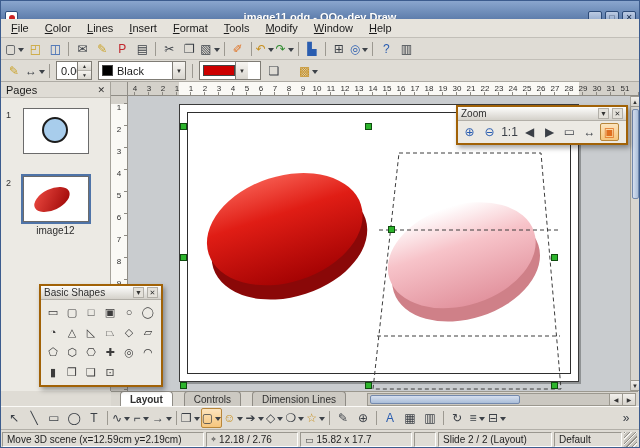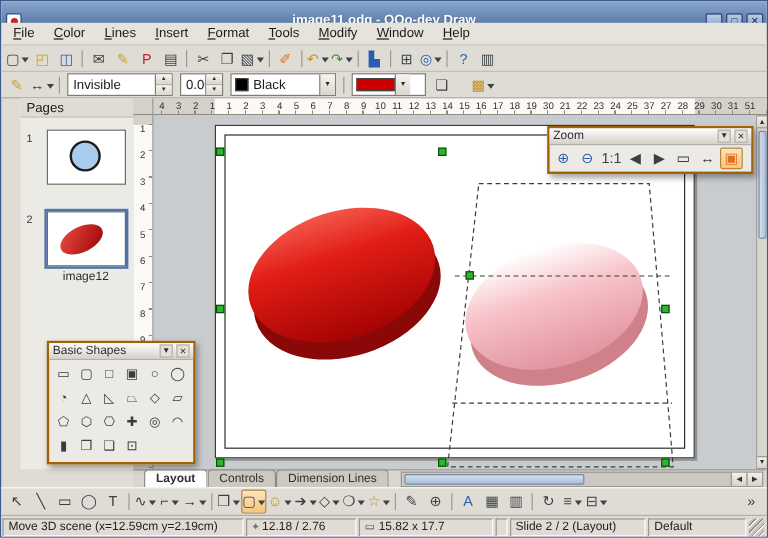--- a/index.html
+++ b/index.html
@@ -34,21 +34,21 @@
   .tbtn[data-cls="orange"] .g{color:#e07020}
   .tbtn[data-cls="yellow"] .g{color:#caa227}
   .combo{display:flex;align-items:center;height:19px;background:#fff;border:1px solid #7f7c75;margin:0 3px;font-size:11px}
   .combo-text{flex:1;padding:0 4px;white-space:nowrap;overflow:hidden}
   .combo-arrow{width:13px;align-self:stretch;display:flex;align-items:center;justify-content:center;font-size:6px;color:#2f2f2f;background:linear-gradient(#f7f5f1,#d9d6cf);border-left:1px solid #7f7c75}
   .spin{display:flex;flex-direction:column;align-self:stretch;border-left:1px solid #7f7c75}
   .spin span{flex:1;width:13px;display:flex;align-items:center;justify-content:center;font-size:5px;color:#2f2f2f;background:linear-gradient(#f7f5f1,#d9d6cf)}
   .spin span + span{border-top:1px solid #b5b2ab}
   .swatch{width:11px;height:11px;border:1px solid #444;margin-left:3px;flex:0 0 auto}
   
-  .pages{position:absolute;left:16px;top:81px;width:110px;height:309px;background:#eceae4;border-right:1px solid #a5a29a;overflow:hidden}
+  .pages{position:absolute;left:0;top:81px;width:110px;height:309px;background:#eceae4;border-right:1px solid #a5a29a;overflow:hidden}
   .pages-header{height:16px;display:flex;align-items:center;padding:0 5px;background:#dfdcd5;border-bottom:1px solid #c5c2bb}
   .pages-title{flex:1}
   .pages-close{font-size:9px;color:#333}
   .page-entry{position:relative;margin-top:10px}
   .page-entry + .page-entry{margin-top:22px}
   .page-num{position:absolute;left:5px;top:2px;font-size:9px;color:#333}
   .thumb{width:66px;height:46px;background:#fff;border:1px solid #6b6b6b;margin:0 auto;position:relative}
   .page-entry.selected .thumb{outline:2px solid #4f74a8}
   .thumb-circle{position:absolute;left:50%;top:50%;width:26px;height:26px;margin:-14px 0 0 -14px;border-radius:50%;background:#a8cdec;border:2px solid #1c1c1c}
   .thumb-ellipse{position:absolute;left:9px;top:12px;width:38px;height:21px;border-radius:50%;background:linear-gradient(140deg,#ee4b42,#9a0404);transform:rotate(-26deg)}
@@ -73,33 +73,33 @@
   .handle{position:absolute;width:7px;height:7px;background:#2db52d;border:1px solid #0f4d0f;z-index:10}
   
   .vscroll{position:absolute;left:629px;top:95px;width:10px;height:295px;background:#d9d6cf;border-left:1px solid #a5a29a;display:flex;flex-direction:column}
   .vscroll .sarrow{width:100%;height:11px;border:1px solid #9b988f;border-left:none;flex:0 0 auto}
   .vtrack{flex:1;position:relative}
   .vthumb{position:absolute;left:1px;right:1px;top:2px;height:90px;background:linear-gradient(90deg,#d6dfef,#aabed9);border:1px solid #7389ad;border-radius:2px}
   .sarrow{display:flex;align-items:center;justify-content:center;font-size:6px;color:#333;background:linear-gradient(#f2f0ec,#d6d3cc)}
   
   .tabsbar{position:absolute;left:110px;right:1px;top:390px;height:15px;display:flex;align-items:flex-end;background:#d9d6cf;border-top:1px solid #9b988f}
   .tabs-wrap{display:flex;margin-left:9px}
-  .tab{height:15px;display:flex;align-items:center;padding:0 9px;font-size:10px;color:#2f2f2f;background:#ccc9c2;border:1px solid #8f8c85;border-bottom:none;border-radius:4px 4px 0 0;margin-right:0;white-space:nowrap}
+  .tab{height:15px;display:flex;align-items:center;padding:0 9px;font-size:10px;color:#2f2f2f;background:#ccc9c2;border:1px solid #8f8c85;border-bottom:none;border-radius:4px 4px 0 0;margin-right:11px;white-space:nowrap}
   .tab.active{background:#fff;font-weight:700}
   .hscroll{flex:1;display:flex;align-items:stretch;height:13px;margin:1px 2px 0 10px;background:#cbc8c1;border:1px solid #9b988f}
   .htrack{flex:1;position:relative}
   .hthumb{position:absolute;left:2px;top:1px;bottom:1px;width:150px;background:linear-gradient(#d6dfef,#aabed9);border:1px solid #7389ad;border-radius:2px}
   .hscroll .sarrow{width:13px;border-left:1px solid #9b988f}
   
   .drawbar{position:absolute;left:0;right:0;top:405px;height:24px;background:#dfdcd5;border-top:1px solid #fbfaf7;border-bottom:1px solid #b2afa8;display:flex;align-items:center;padding:0 3px}
   .more{margin-left:auto}
   
   .statusbar{position:absolute;left:0;right:0;top:429px;height:19px;background:#dfdcd5;display:flex;align-items:stretch;font-size:10px;color:#222}
   .sfield{margin:2px 1px;border:1px solid;border-color:#9a978f #fdfdfb #fdfdfb #9a978f;display:flex;align-items:center;gap:3px;padding:0 4px;white-space:nowrap;overflow:hidden}
-  .f-msg{width:202px}.f-pos{width:92px}.f-size{width:112px}.f-fill{flex:1}.f-slide{width:114px}.f-style{width:82px}
+  .f-msg{width:202px}.f-pos{width:92px}.f-size{width:112px}.f-fill{flex:1}.f-slide{width:114px}.f-style{width:68px}
   .sic{font-size:9px;color:#444}
   .grip{width:13px;margin:2px 2px 2px 1px;background:repeating-linear-gradient(315deg,#c9c6bf 0 2px,#f6f4f0 2px 3px,#918e86 3px 4px)}
   
   .palette{position:absolute;background:#eceae4;border:2px solid #a16207;box-shadow:2px 3px 5px rgba(0,0,0,.35);z-index:40}
   #zoom-palette{left:455px;top:104px;width:172px}
   #shapes-palette{left:38px;top:283px;width:124px}
   .pal-title{height:14px;display:flex;align-items:center;gap:3px;padding:0 3px;background:linear-gradient(#fdfdfc,#d4d1ca);border-bottom:1px solid #b2afa8;font-size:10px;color:#2f2f2f}
   .pal-title-text{flex:1}
   .pal-btn{width:11px;height:11px;display:flex;align-items:center;justify-content:center;font-size:7px;border:1px solid #b2afa8;background:#e4e1da;color:#333}
   .pal-row{display:flex;padding:2px;gap:1px}
@@ -208,27 +208,20 @@
 
 <div class="toolbar" id="tb-lf" data-name="line-filling-toolbar">
   <span class="tbtn" data-name="edit-points-icon" data-cls="yellow">
       <i class="g">✎</i>
     </span>
   <span class="tbtn" data-name="arrow-style-icon" data-cls="plain" data-caret="true">
       <i class="g">↔</i>
       <i class="caret" data-name="dropdown-caret-icon"></i>
     </span>
   <span class="tbtn" data-name="separator"></span>
-  <div class="combo" style="width:88px" data-name="line-style-select">
-    <span class="combo-text" data-name="line-style-value">Invisible</span>
-    <span class="spin" data-name="line-style-spinner">
-      <span data-name="spin-up-icon">▲</span>
-      <span data-name="spin-down-icon">▼</span>
-    </span>
-  </div>
   <div class="combo" style="width:36px" data-name="line-width-input">
     <span class="combo-text" data-name="line-width-value">0.00cm</span>
     <span class="spin" data-name="line-width-spinner">
       <span data-name="spin-up-icon">▲</span>
       <span data-name="spin-down-icon">▼</span>
     </span>
   </div>
   <div class="combo" style="width:88px" data-name="line-color-select">
     <span class="swatch" style="background:#000" data-name="line-color-swatch"></span>
     <span class="combo-text" data-name="line-color-value">Black</span>
@@ -294,21 +287,21 @@
       <span class="rnum" data-name="ruler-mark">16</span>
       <span class="rnum" data-name="ruler-mark">17</span>
       <span class="rnum" data-name="ruler-mark">18</span>
       <span class="rnum" data-name="ruler-mark">19</span>
       <span class="rnum" data-name="ruler-mark">30</span>
       <span class="rnum" data-name="ruler-mark">21</span>
       <span class="rnum" data-name="ruler-mark">22</span>
       <span class="rnum" data-name="ruler-mark">23</span>
       <span class="rnum" data-name="ruler-mark">24</span>
       <span class="rnum" data-name="ruler-mark">25</span>
-      <span class="rnum" data-name="ruler-mark">37</span>
+      <span class="rnum" data-name="ruler-mark">26</span>
       <span class="rnum" data-name="ruler-mark">27</span>
       <span class="rnum" data-name="ruler-mark">28</span>
       <span class="rnum" data-name="ruler-mark">29</span>
       <span class="rnum" data-name="ruler-mark">30</span>
       <span class="rnum" data-name="ruler-mark">31</span>
       <span class="rnum" data-name="ruler-mark">51</span>
     </div>
 </div>
 <div class="vruler" data-name="vertical-ruler">
   <div class="hl" data-name="ruler-page-extent"></div>

